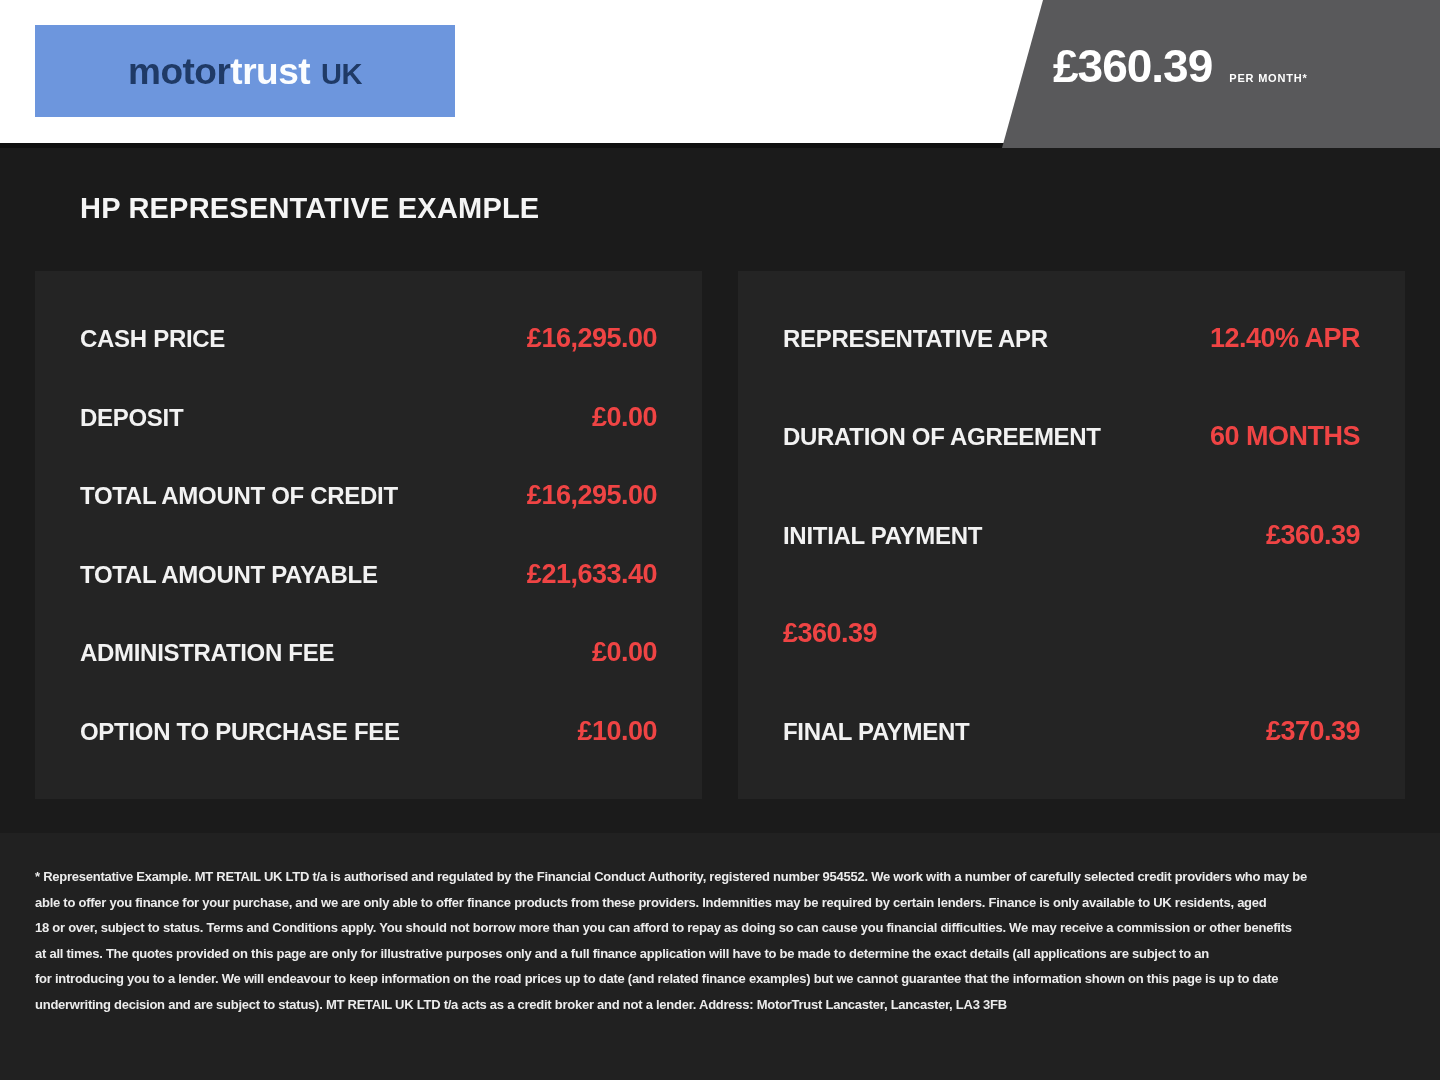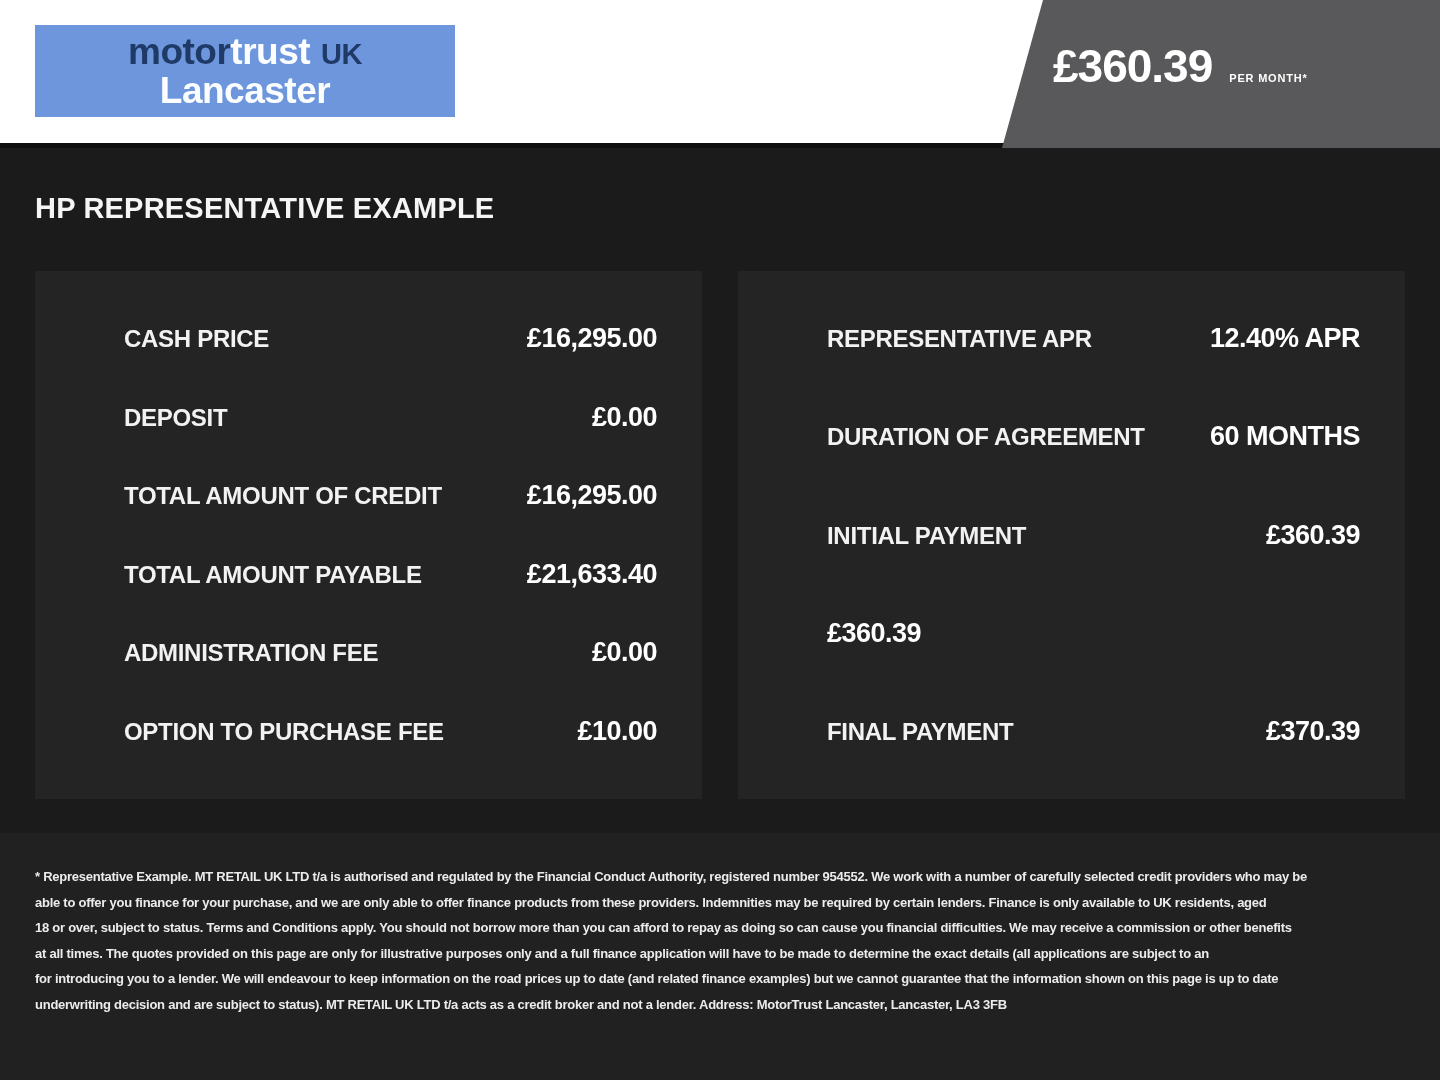--- a/index.html
+++ b/index.html
@@ -53,35 +53,36 @@
   
   .main-section {
     width: 1440px; height: 685px;
     background: #1b1b1b;
     padding: 0 35px;
   }
   .page-title {
     padding-top: 44px;
     font-size: 29px; font-weight: bold; color: #f5f5f5;
     letter-spacing: 0.2px;
+    margin-left: 45px;
   }
   .panels { display: flex; gap: 36px; margin-top: 46px; }
   .panel {
     width: 667px; height: 528px;
     background: #242424;
     padding: 52px 45px;
     display: flex; flex-direction: column; justify-content: space-between;
   }
-  .row { display: flex; justify-content: space-between; align-items: baseline; margin-left: 44px; }
+  .row { display: flex; justify-content: space-between; align-items: baseline; }
   .row-label {
     font-size: 24px; font-weight: bold; color: #f2f2f2;
     letter-spacing: -0.3px; white-space: nowrap;
   }
   .row-value {
-    font-size: 27px; font-weight: bold; color: #ffffff;
+    font-size: 27px; font-weight: bold; color: #ef4444;
     letter-spacing: -0.5px; white-space: nowrap; text-align: right;
   }
 
   
   .footer {
     width: 1440px; height: 247px;
     background: #212121;
     padding: 31px 35px 0 35px;
     overflow: hidden;
   }
@@ -92,21 +93,20 @@
   }
 </style>
 </head>
 <body>
 
 <div class="header">
   <div class="logo">
     <div class="logo-line1">
       <span class="logo-navy">motor</span><span class="logo-white">trust</span><span class="logo-navy logo-uk">UK</span>
     </div>
-    <div class="logo-line2">Lancaster</div>
   </div>
 
   <div class="price-banner">
     <div class="price-banner-inner">
       <span class="price-amount">£360.39</span><span class="price-period">PER MONTH*</span>
     </div>
   </div>
 </div>
 
 <div class="main-section">

